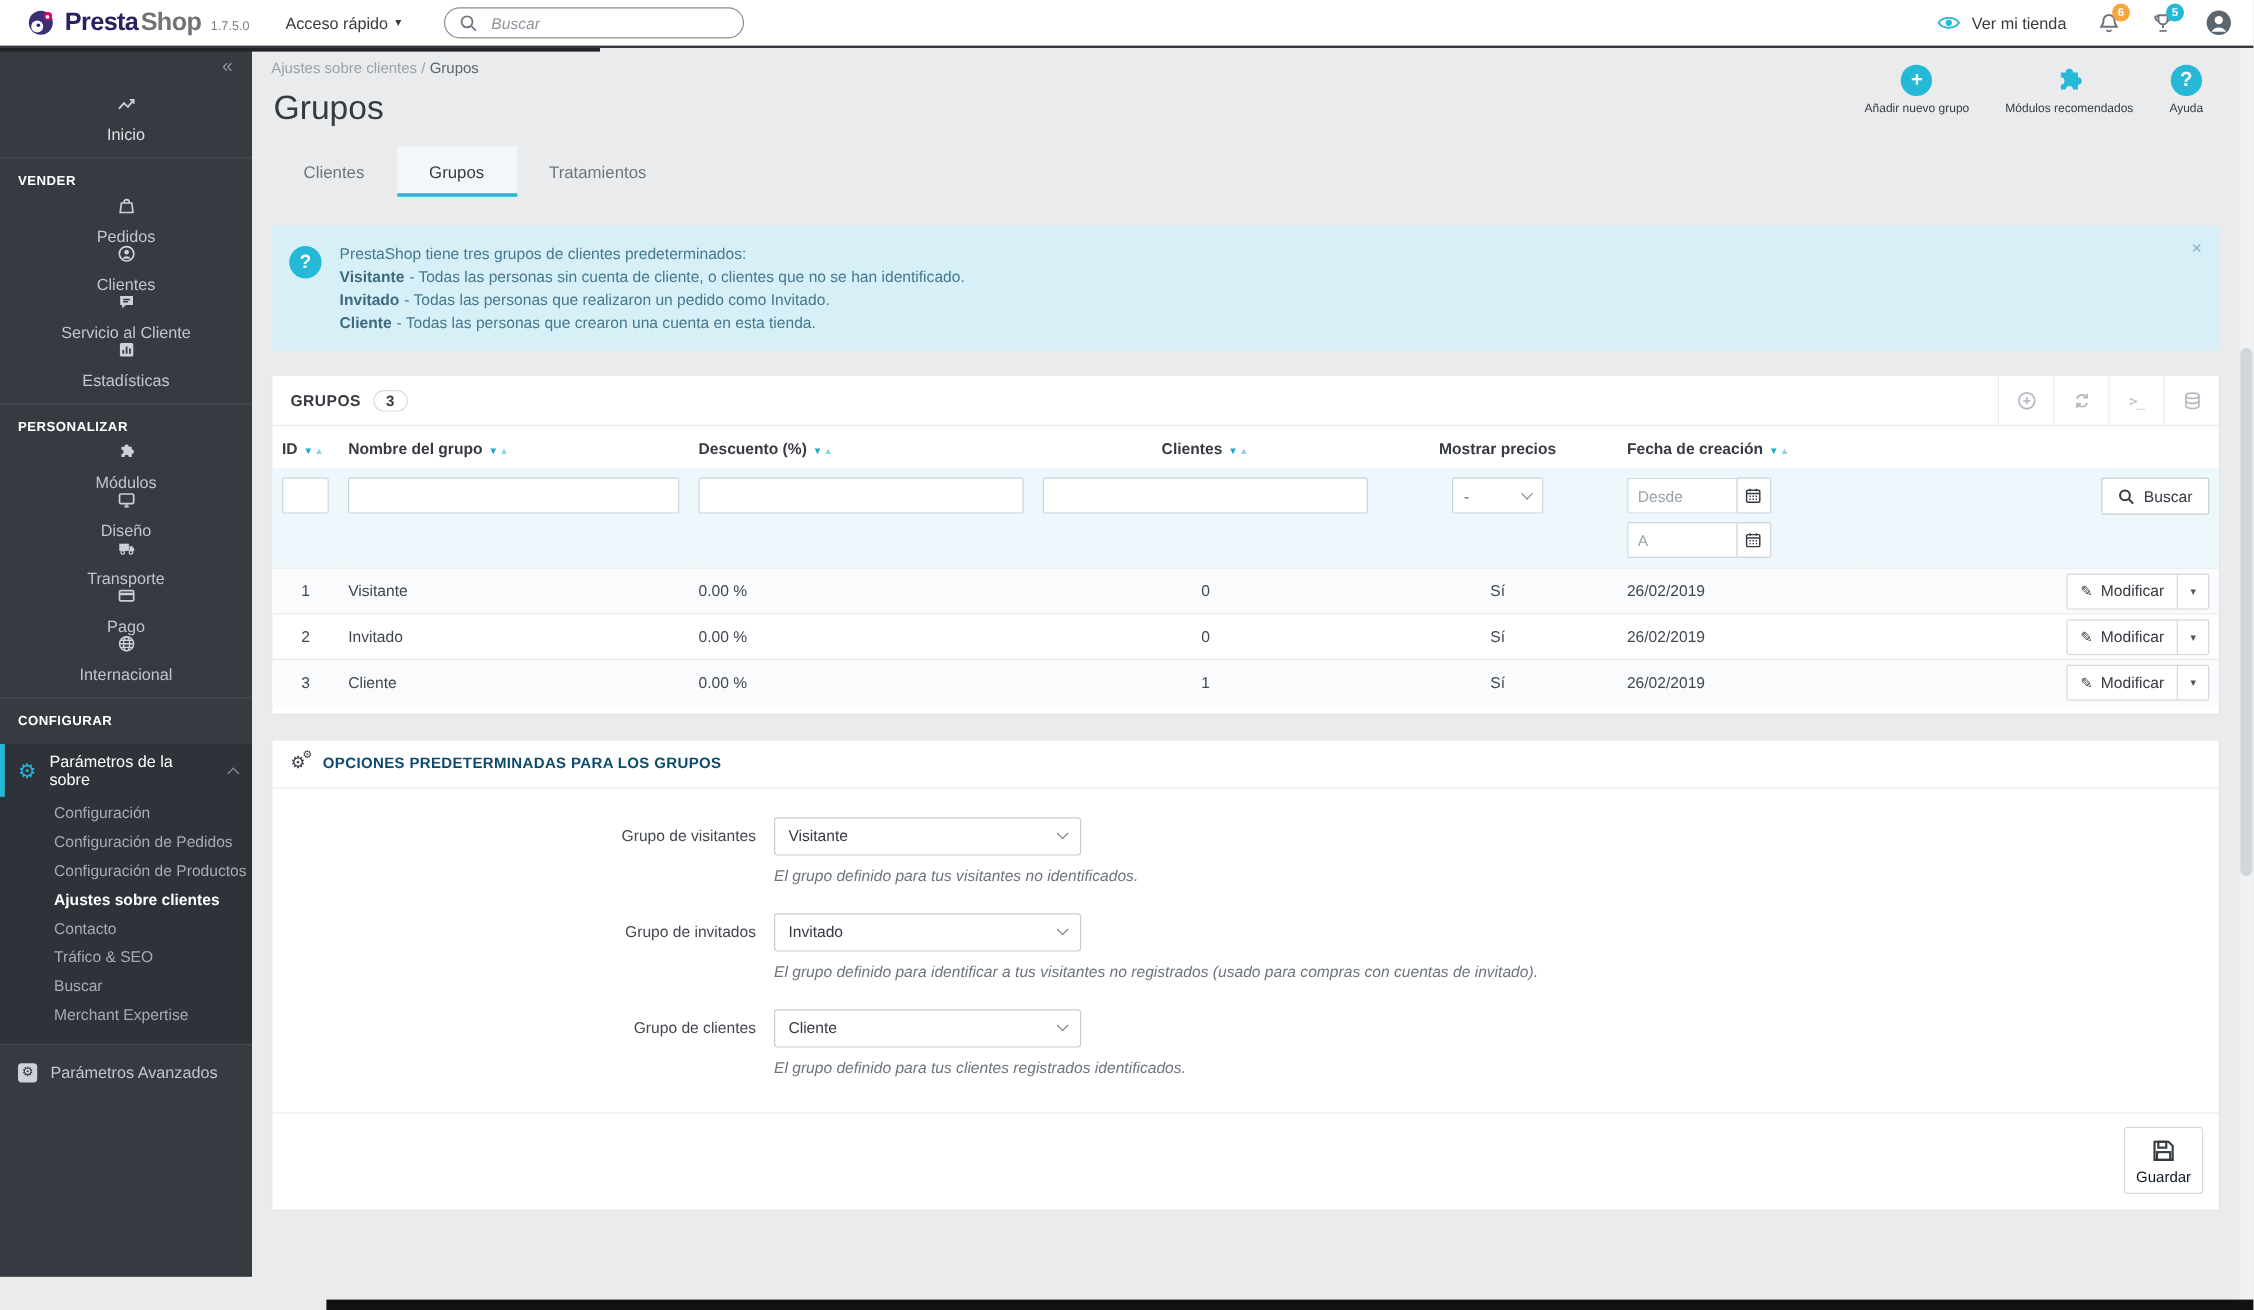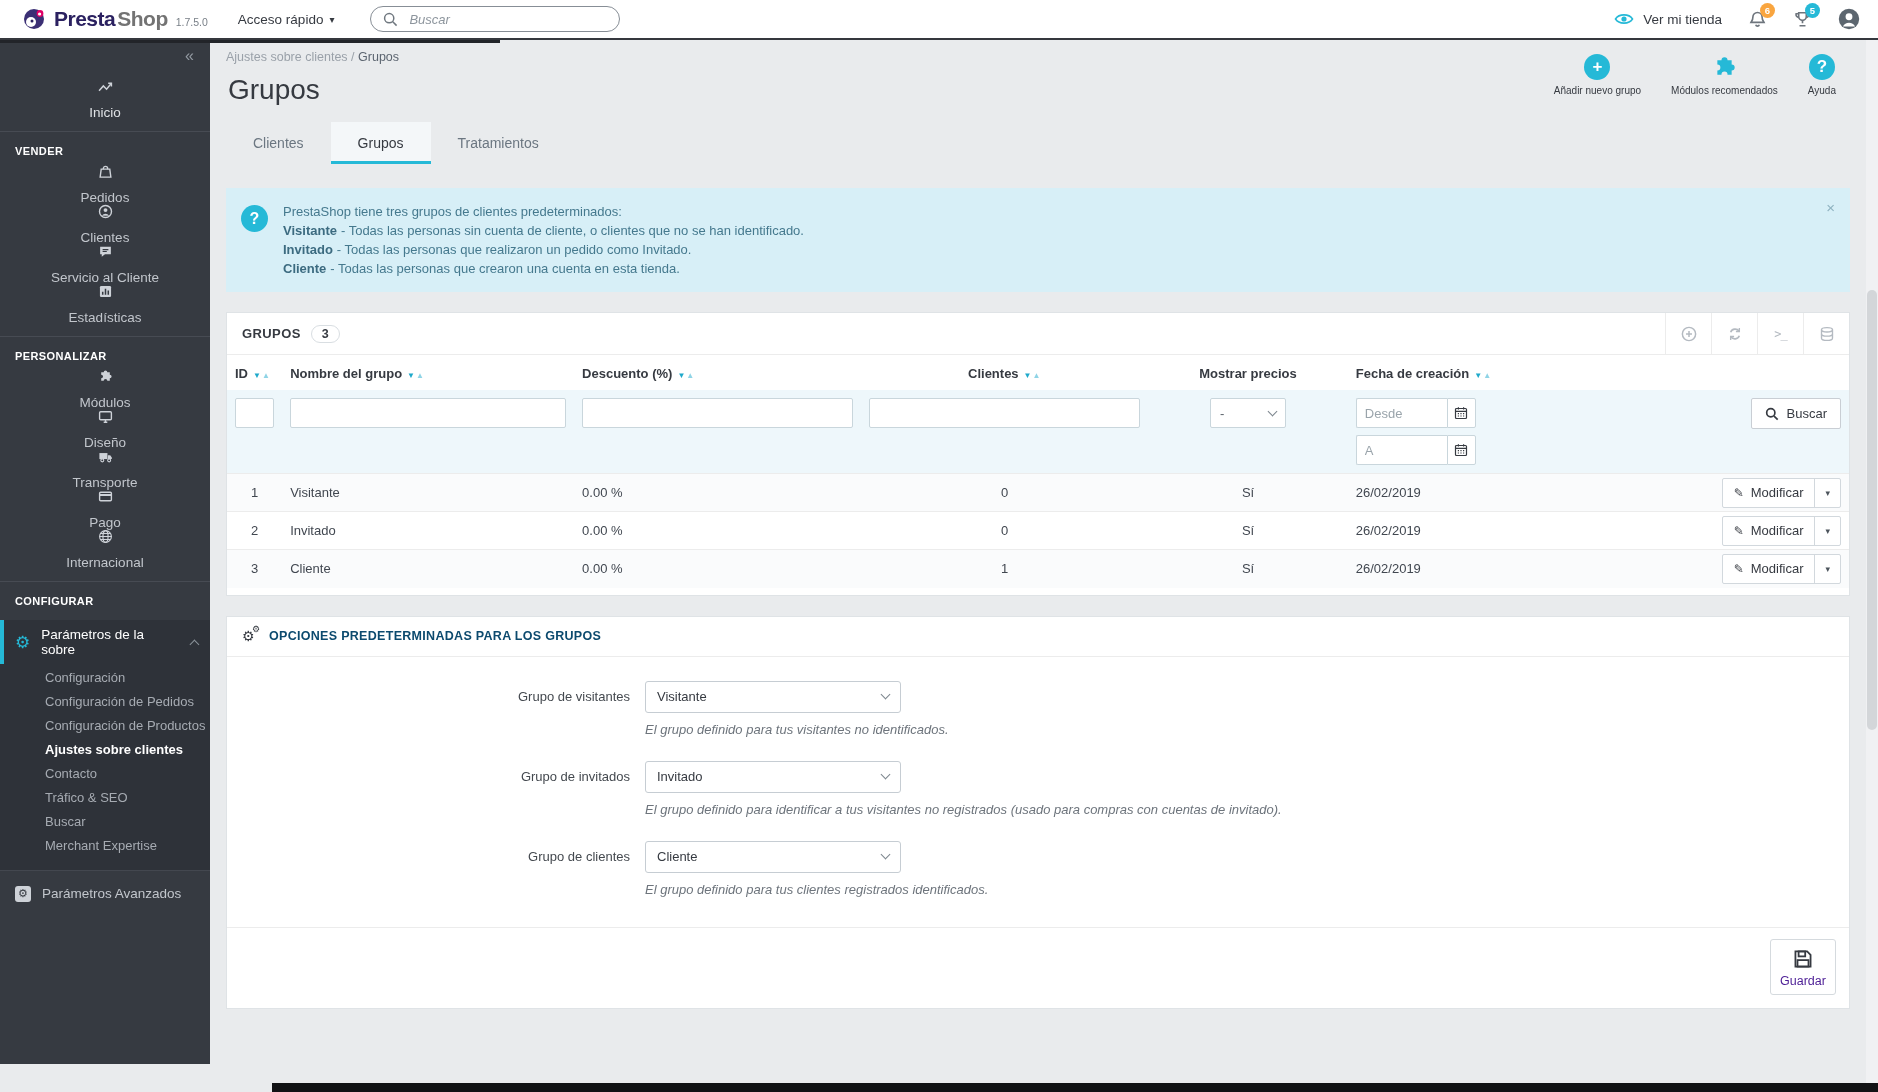--- a/index.html
+++ b/index.html
@@ -119,21 +119,21 @@
   .gears { position:relative; width:18px; color:#363a41; }
   .gears .g1 { font-size:14px; } .gears .g2 { position:absolute; font-size:9px; top:-3px; left:10px; }
   .ptitle2 { font-size:12.5px; font-weight:bold; letter-spacing:0.3px; color:#0c4a6e; }
   .frow { display:flex; margin-top:24px; }
   .flabel { width:418px; text-align:right; padding-right:15px; font-size:13px; color:#44494f; line-height:32px; }
   .fsel2 { width:256px; height:32px; border:1px solid #c6cdd3; border-radius:3px; background:#fff;
     display:flex; align-items:center; justify-content:space-between; padding:0 11px; font-size:13px; color:#363a41; cursor:pointer; }
   .fhelp { font-style:italic; color:#6d747c; font-size:13px; margin-top:9px; }
   .pfoot { border-top:1px solid #ececec; margin-top:30px; padding:11px 13px 13px; display:flex; justify-content:flex-end; }
   .save-btn { width:66px; border:1px solid #d5dade; border-radius:3px; background:#fff; padding:8px 0 6px;
-    text-align:center; font-size:12.5px; color:#4c1d95; cursor:pointer; }
+    text-align:center; font-size:12.5px; color:#0f172a; cursor:pointer; }
   .save-btn svg { display:block; margin:0 auto 4px; }
   
   .vscroll { position:absolute; top:40px; right:0; width:12px; bottom:0; background:#f0f1f3; z-index:15; }
   .vthumb { position:absolute; top:250px; right:1px; width:10px; height:440px; background:#d3d6d9; border-radius:5px; }
   .bottom-bar { position:absolute; left:272px; right:0; bottom:0; height:9px; background:#111214; z-index:30; }
   svg { display:block; }
 </style>
 </head>
 <body>
 

